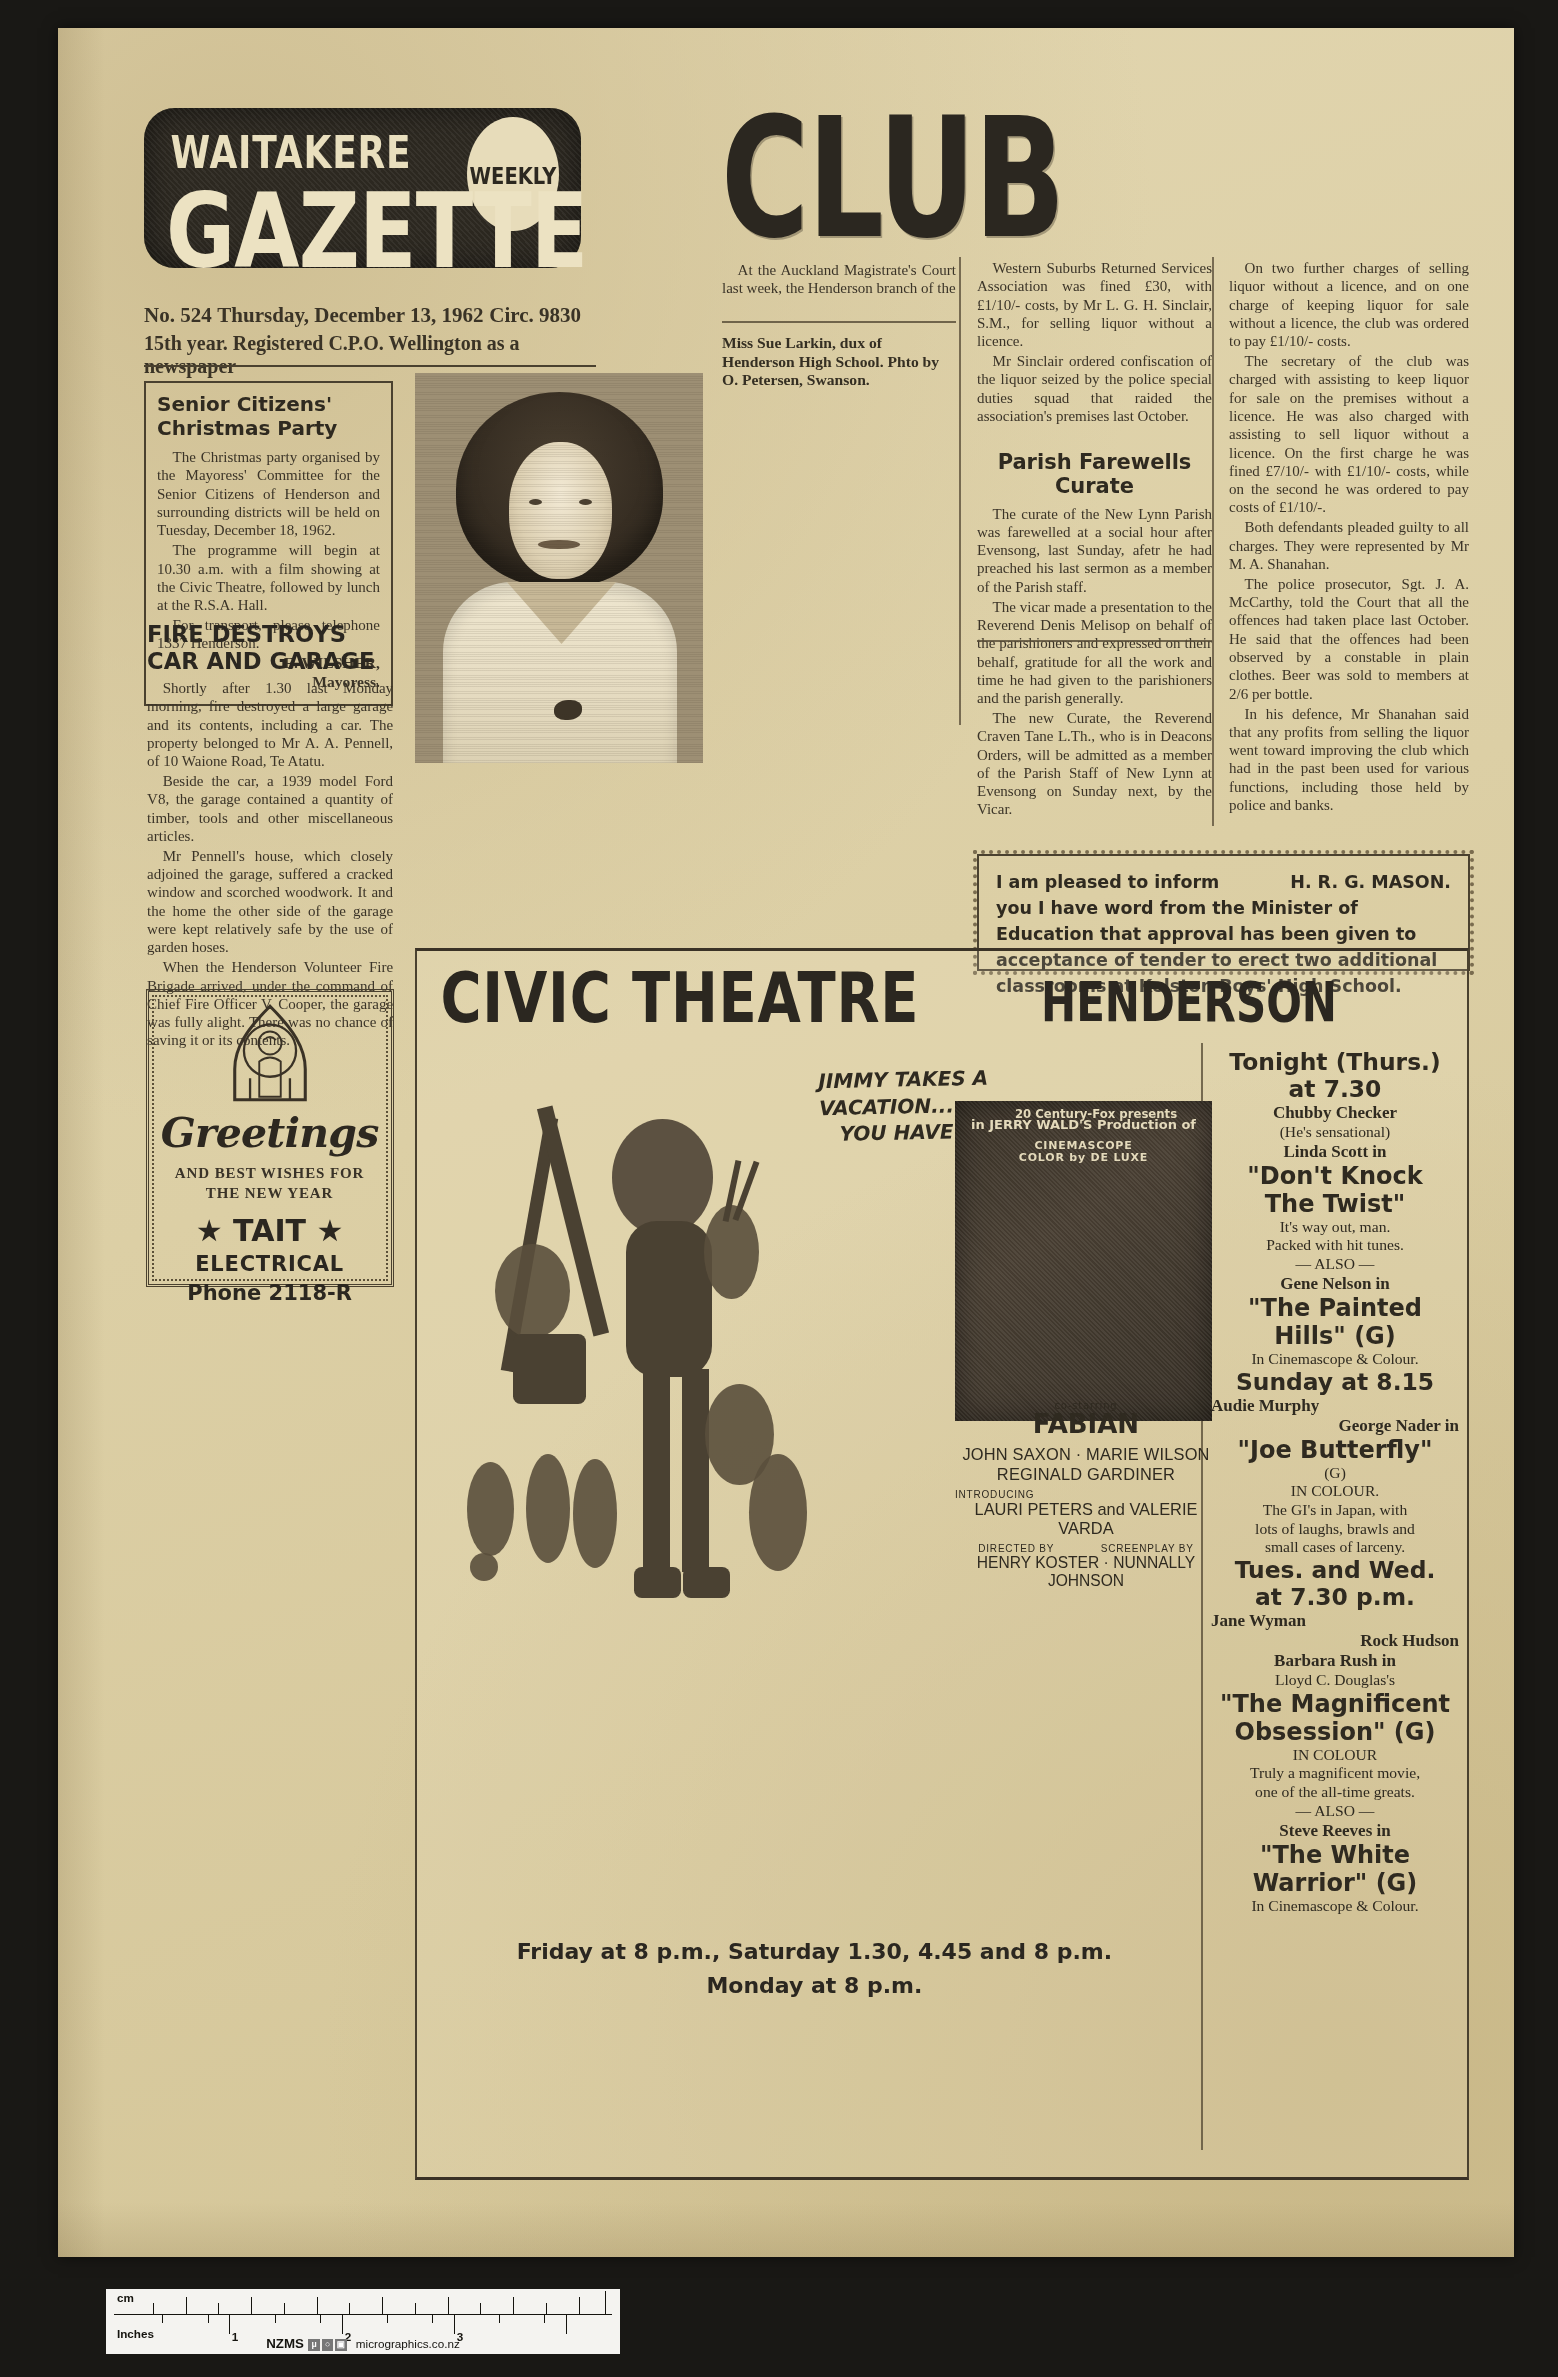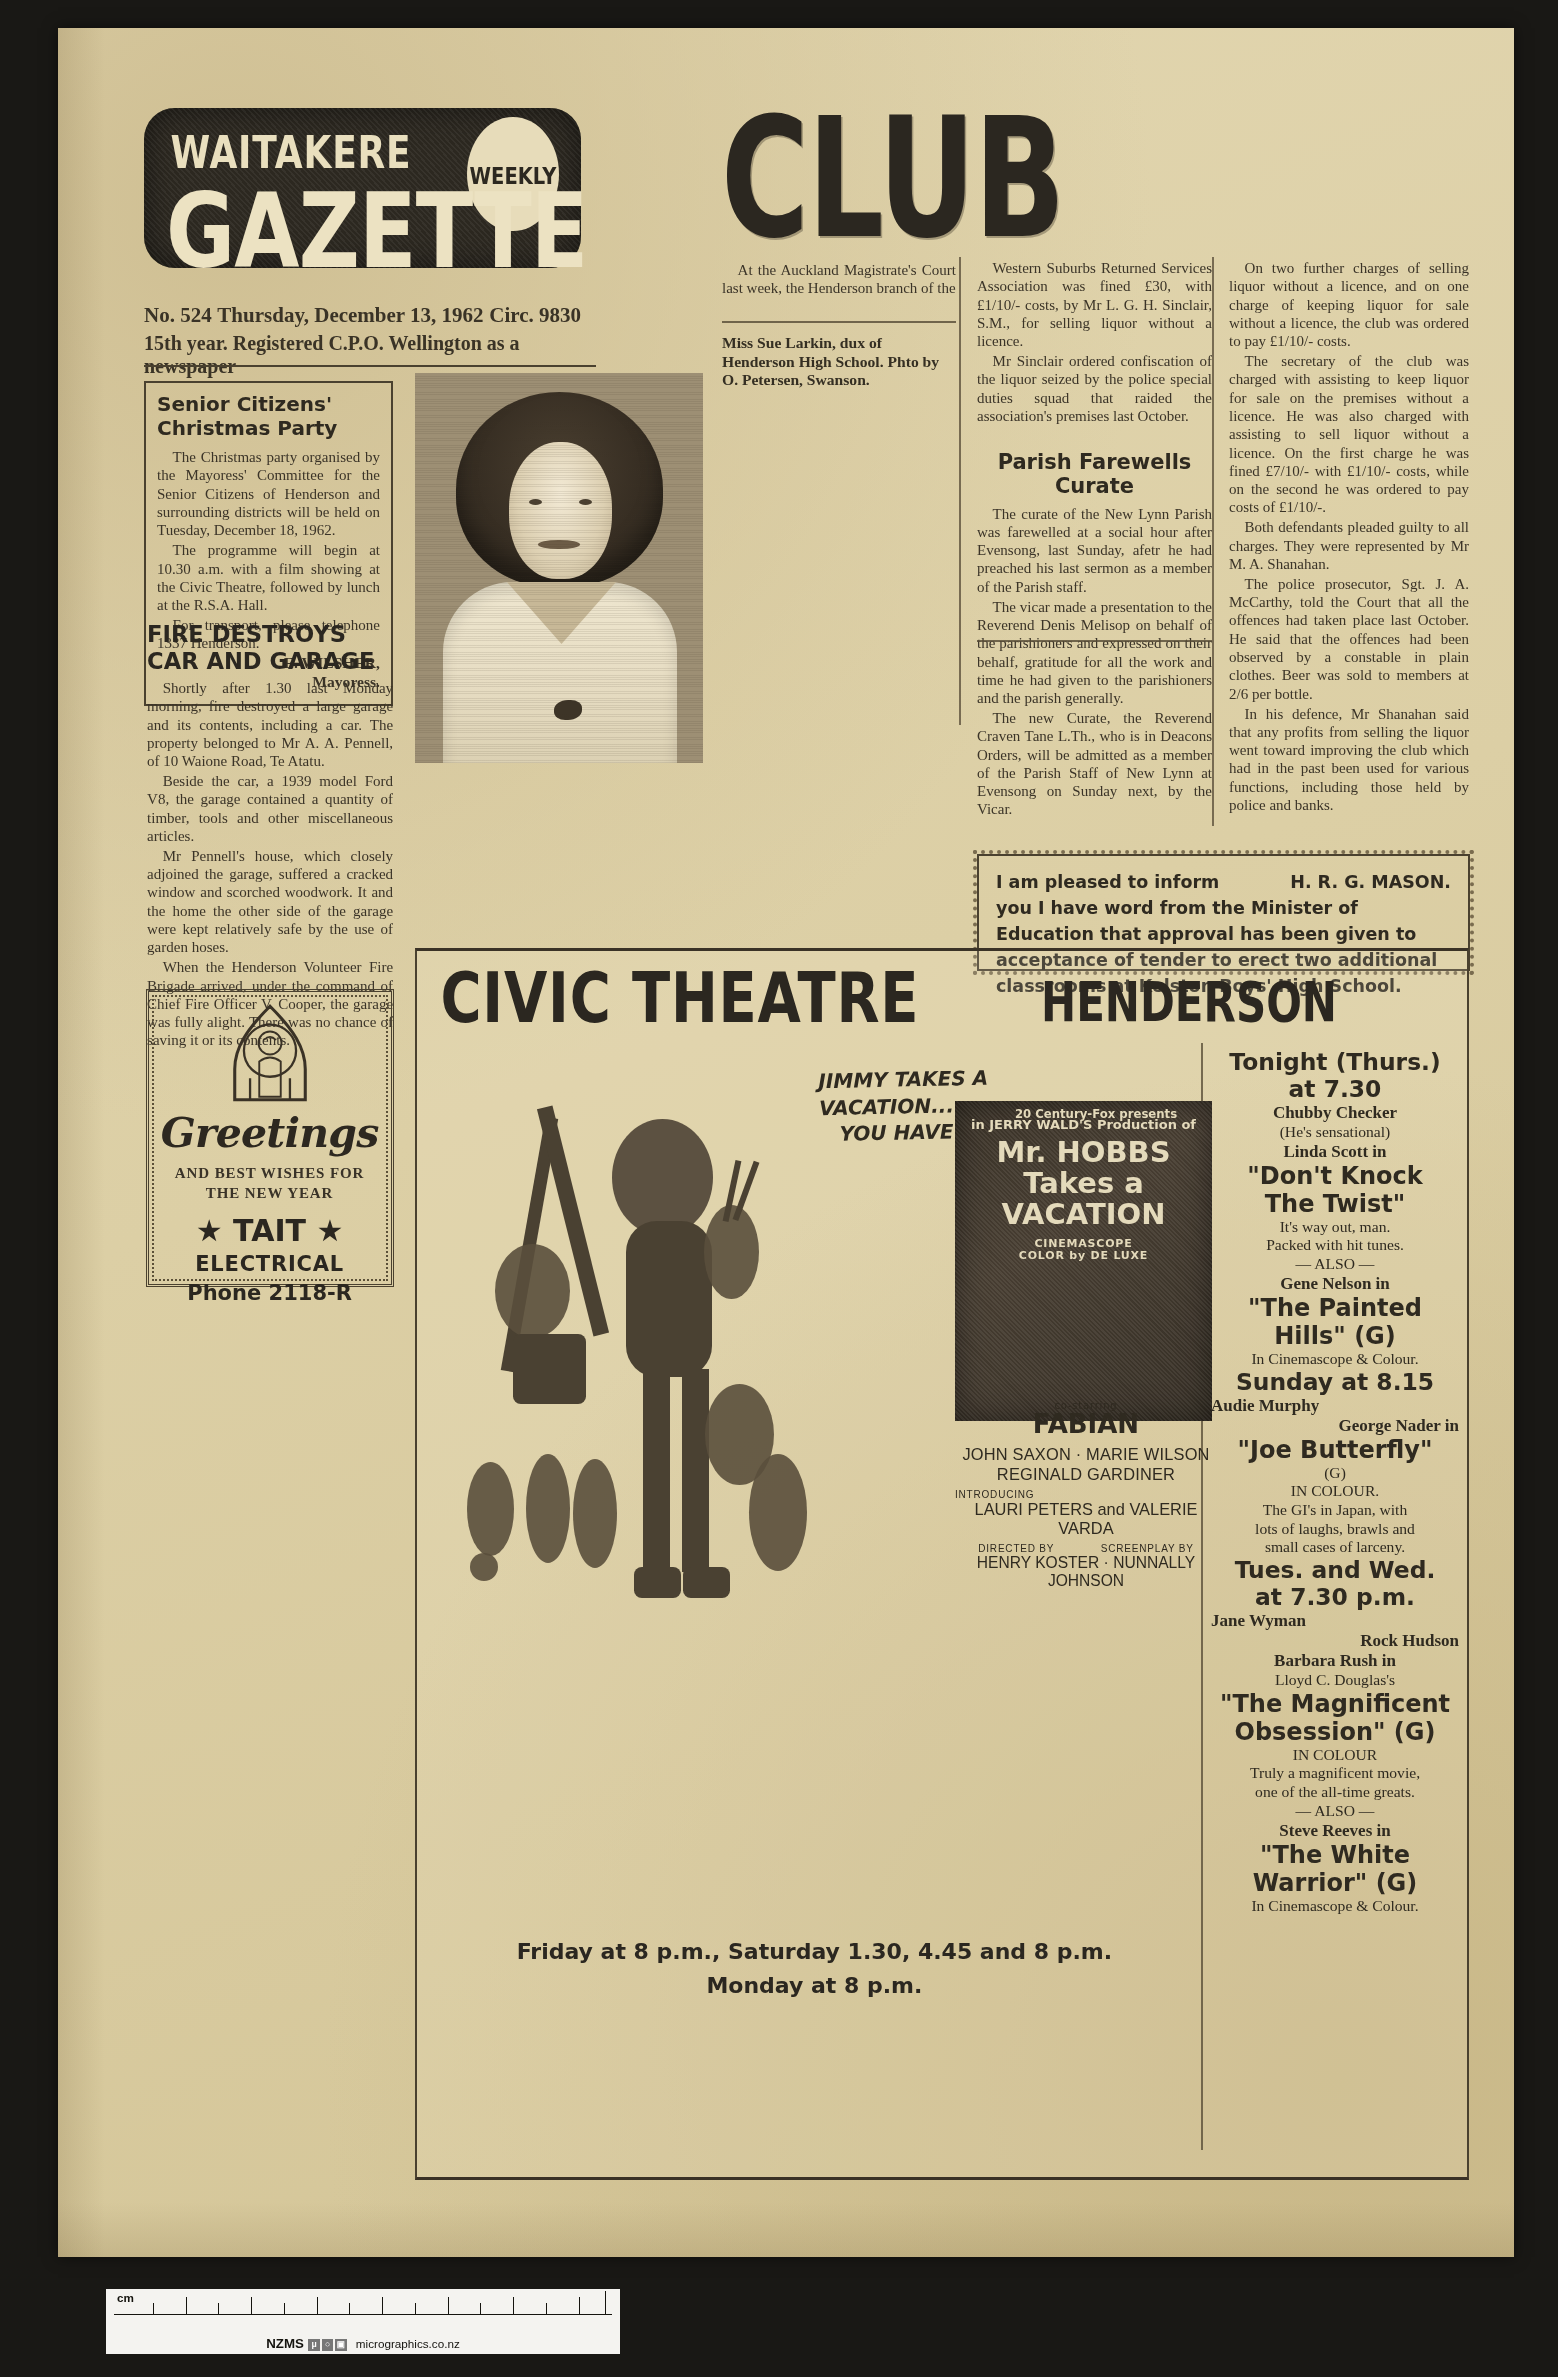--- a/index.html
+++ b/index.html
@@ -344,25 +344,20 @@
         <div class="blob" style="left:301px;top:366px;width:58px;height:117px;"></div>
         <div class="blob" style="left:18.7px;top:374px;width:47px;height:94px;"></div>
         <div class="blob" style="left:78px;top:366px;width:44px;height:109px;"></div>
         <div class="blob" style="left:125px;top:371px;width:44px;height:109px;"></div>
         <div class="blob" style="left:22px;top:465px;width:28px;height:28px;"></div>
       </div>
 
       <div class="poster">
         <div class="p-fox pt">20 Century-Fox presents</div>
         <div class="pt p-in">in JERRY WALD'S Production of</div>
-        <div class="pt p-main">
-          <div>Mr. HOBBS</div>
-          <div>Takes a</div>
-          <div>VACATION</div>
-        </div>
         <div class="pt p-scope">
           <div>CINEMASCOPE</div>
           <div>COLOR by DE LUXE</div>
         </div>
       </div>
 
       <div class="credits">
         <div class="c-co">co-starring</div>
         <div class="c-fab">FABIAN</div>
         <div class="c-names">
@@ -443,19 +438,37 @@
     <div class="tick" style="left:235px;height:11px;"></div>
       <div class="tick" style="left:268px;height:17px;"></div>
     <div class="tick" style="left:301px;height:11px;"></div>
       <div class="tick" style="left:334px;height:17px;"></div>
     <div class="tick" style="left:366px;height:11px;"></div>
       <div class="tick" style="left:399px;height:17px;"></div>
     <div class="tick" style="left:432px;height:11px;"></div>
       <div class="tick" style="left:465px;height:17px;"></div>
     <div class="tick" style="left:491px;height:23.4px;"></div>
   </div>
+  <div class="ruler-bot">
+    <div class="rl" style="left:3.1px;top:12.5px;">Inches</div>
+    <div class="tick-t" style="left:48px;height:9.4px;"></div>
+    <div class="tick-t" style="left:94px;height:9.4px;"></div>
+    <div class="tick-t" style="left:115px;height:20px;"></div>
+    <div class="rl" style="left:118px;top:15.6px;">1</div>
+    <div class="tick-t" style="left:161px;height:9.4px;"></div>
+    <div class="tick-t" style="left:206px;height:9.4px;"></div>
+    <div class="tick-t" style="left:228px;height:20px;"></div>
+    <div class="rl" style="left:231px;top:15.6px;">2</div>
+    <div class="tick-t" style="left:273px;height:9.4px;"></div>
+    <div class="tick-t" style="left:318px;height:9.4px;"></div>
+    <div class="tick-t" style="left:340px;height:20px;"></div>
+    <div class="rl" style="left:343px;top:15.6px;">3</div>
+    <div class="tick-t" style="left:385px;height:9.4px;"></div>
+    <div class="tick-t" style="left:430px;height:9.4px;"></div>
+    <div class="tick-t" style="left:452px;height:20px;"></div>
+  </div>
   <div class="nzms">
     <span>NZMS</span>
     <span class="sq">μ</span><span class="sq">○</span><span class="sq">▣</span>
     <span class="url">micrographics.co.nz</span>
   </div>
 </div>
 
 
 </body></html>

